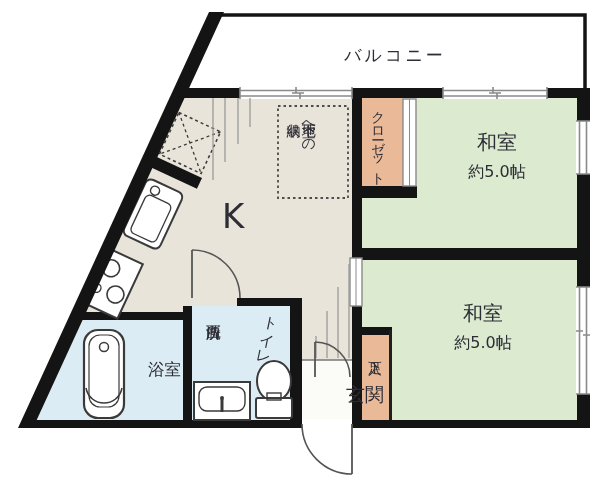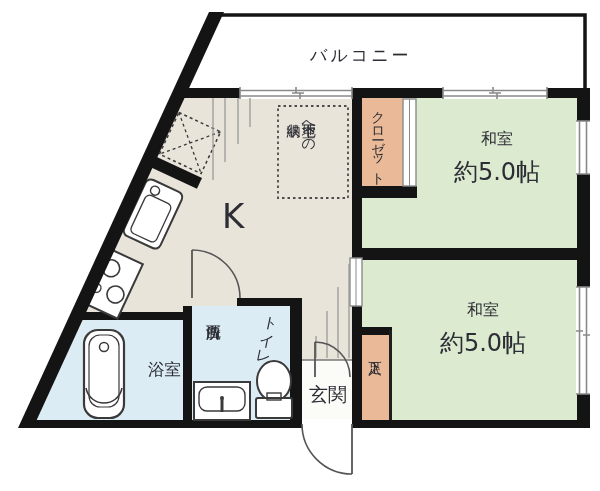--- a/index.html
+++ b/index.html
@@ -18,22 +18,22 @@
   .f-genkan{fill:var(--c-entrance);}
   .s-fix{stroke:#3a3a3a;fill:#ffffff;}
   .s-thin{stroke:#3a3a3a;fill:none;}
   .s-win{stroke:var(--c-line);fill:none;}
   .s-arc{stroke:#555;fill:none;}
   .s-hatch{stroke:#9a9a9a;fill:none;}
   .label{position:absolute;color:var(--c-text);z-index:5;white-space:pre;}
   .v{writing-mode:vertical-rl;text-orientation:upright;line-height:1.08;}
   .v span{display:block;}
   .center{text-align:center;white-space:normal;}
-  .room-name{font-size:16px;}
-  .room-size{font-size:24px;margin-top:6px;}
+  .room-name{font-size:20px;}
+  .room-size{font-size:16px;margin-top:6px;}
 </style>
 </head>
 <body>
 
 <div id="plan">
 
   <svg width="600" height="491" viewBox="0 0 600 491">
 
     <rect class="f-kitchen" x="33" y="96" width="319" height="266"></rect>
     <rect class="f-room" x="362" y="98" width="215" height="150"></rect>
@@ -143,21 +143,21 @@
     </g>
     <g>
       <path class="s-arc" stroke-width="1.6" d="M302 424 A 50 50 0 0 0 352 474"></path>
       <path class="s-arc" stroke-width="1.8" d="M352 424 V474"></path>
     </g>
 
     <polygon fill="#ffffff" points="0,0 214,0 18,428 0,428"></polygon>
     <polygon class="f-wall" points="209,12 224,12 33,428 18,428"></polygon>
   </svg>
 
-  <div class="label" style="left:310px;top:44px;width:170px;font-size:17px;letter-spacing:3px;text-align:left;">バルコニー</div>
+  <div class="label" style="left:310px;top:44px;width:170px;font-size:17px;letter-spacing:3px;text-align:center;">バルコニー</div>
 
   <div class="label" style="left:222px;top:196px;font-size:34px;">K</div>
 
   <div class="label v" style="left:286px;top:113px;height:86px;font-size:14px;"><span>地下空への</span><span>収納</span></div>
 
   <div class="label v" style="left:371px;top:102px;height:86px;font-size:13.5px;">クローゼット</div>
 
   <div class="label center" style="left:417px;top:129px;width:160px;">
     <div class="room-name">和室</div>
     <div class="room-size">約5.0帖</div>
@@ -167,17 +167,17 @@
     <div class="room-name">和室</div>
     <div class="room-size">約5.0帖</div>
   </div>
 
   <div class="label" style="left:148px;top:359px;font-size:16.5px;">浴室</div>
 
   <div class="label v" style="left:205px;top:313px;height:60px;font-size:15px;">洗面所</div>
 
   <div class="label v" style="left:260px;top:306px;height:56px;font-size:15px;transform:rotate(12deg);">トイレ</div>
 
-  <div class="label" style="left:302px;top:382px;width:52px;font-size:19px;text-align:center;">玄関</div>
+  <div class="label" style="left:302px;top:382px;width:52px;font-size:19px;text-align:center;padding-left:37px;">玄関</div>
 
   <div class="label v" style="left:368px;top:351px;height:70px;font-size:13.5px;">下足入</div>
 
 </div>
 
 </body></html>

